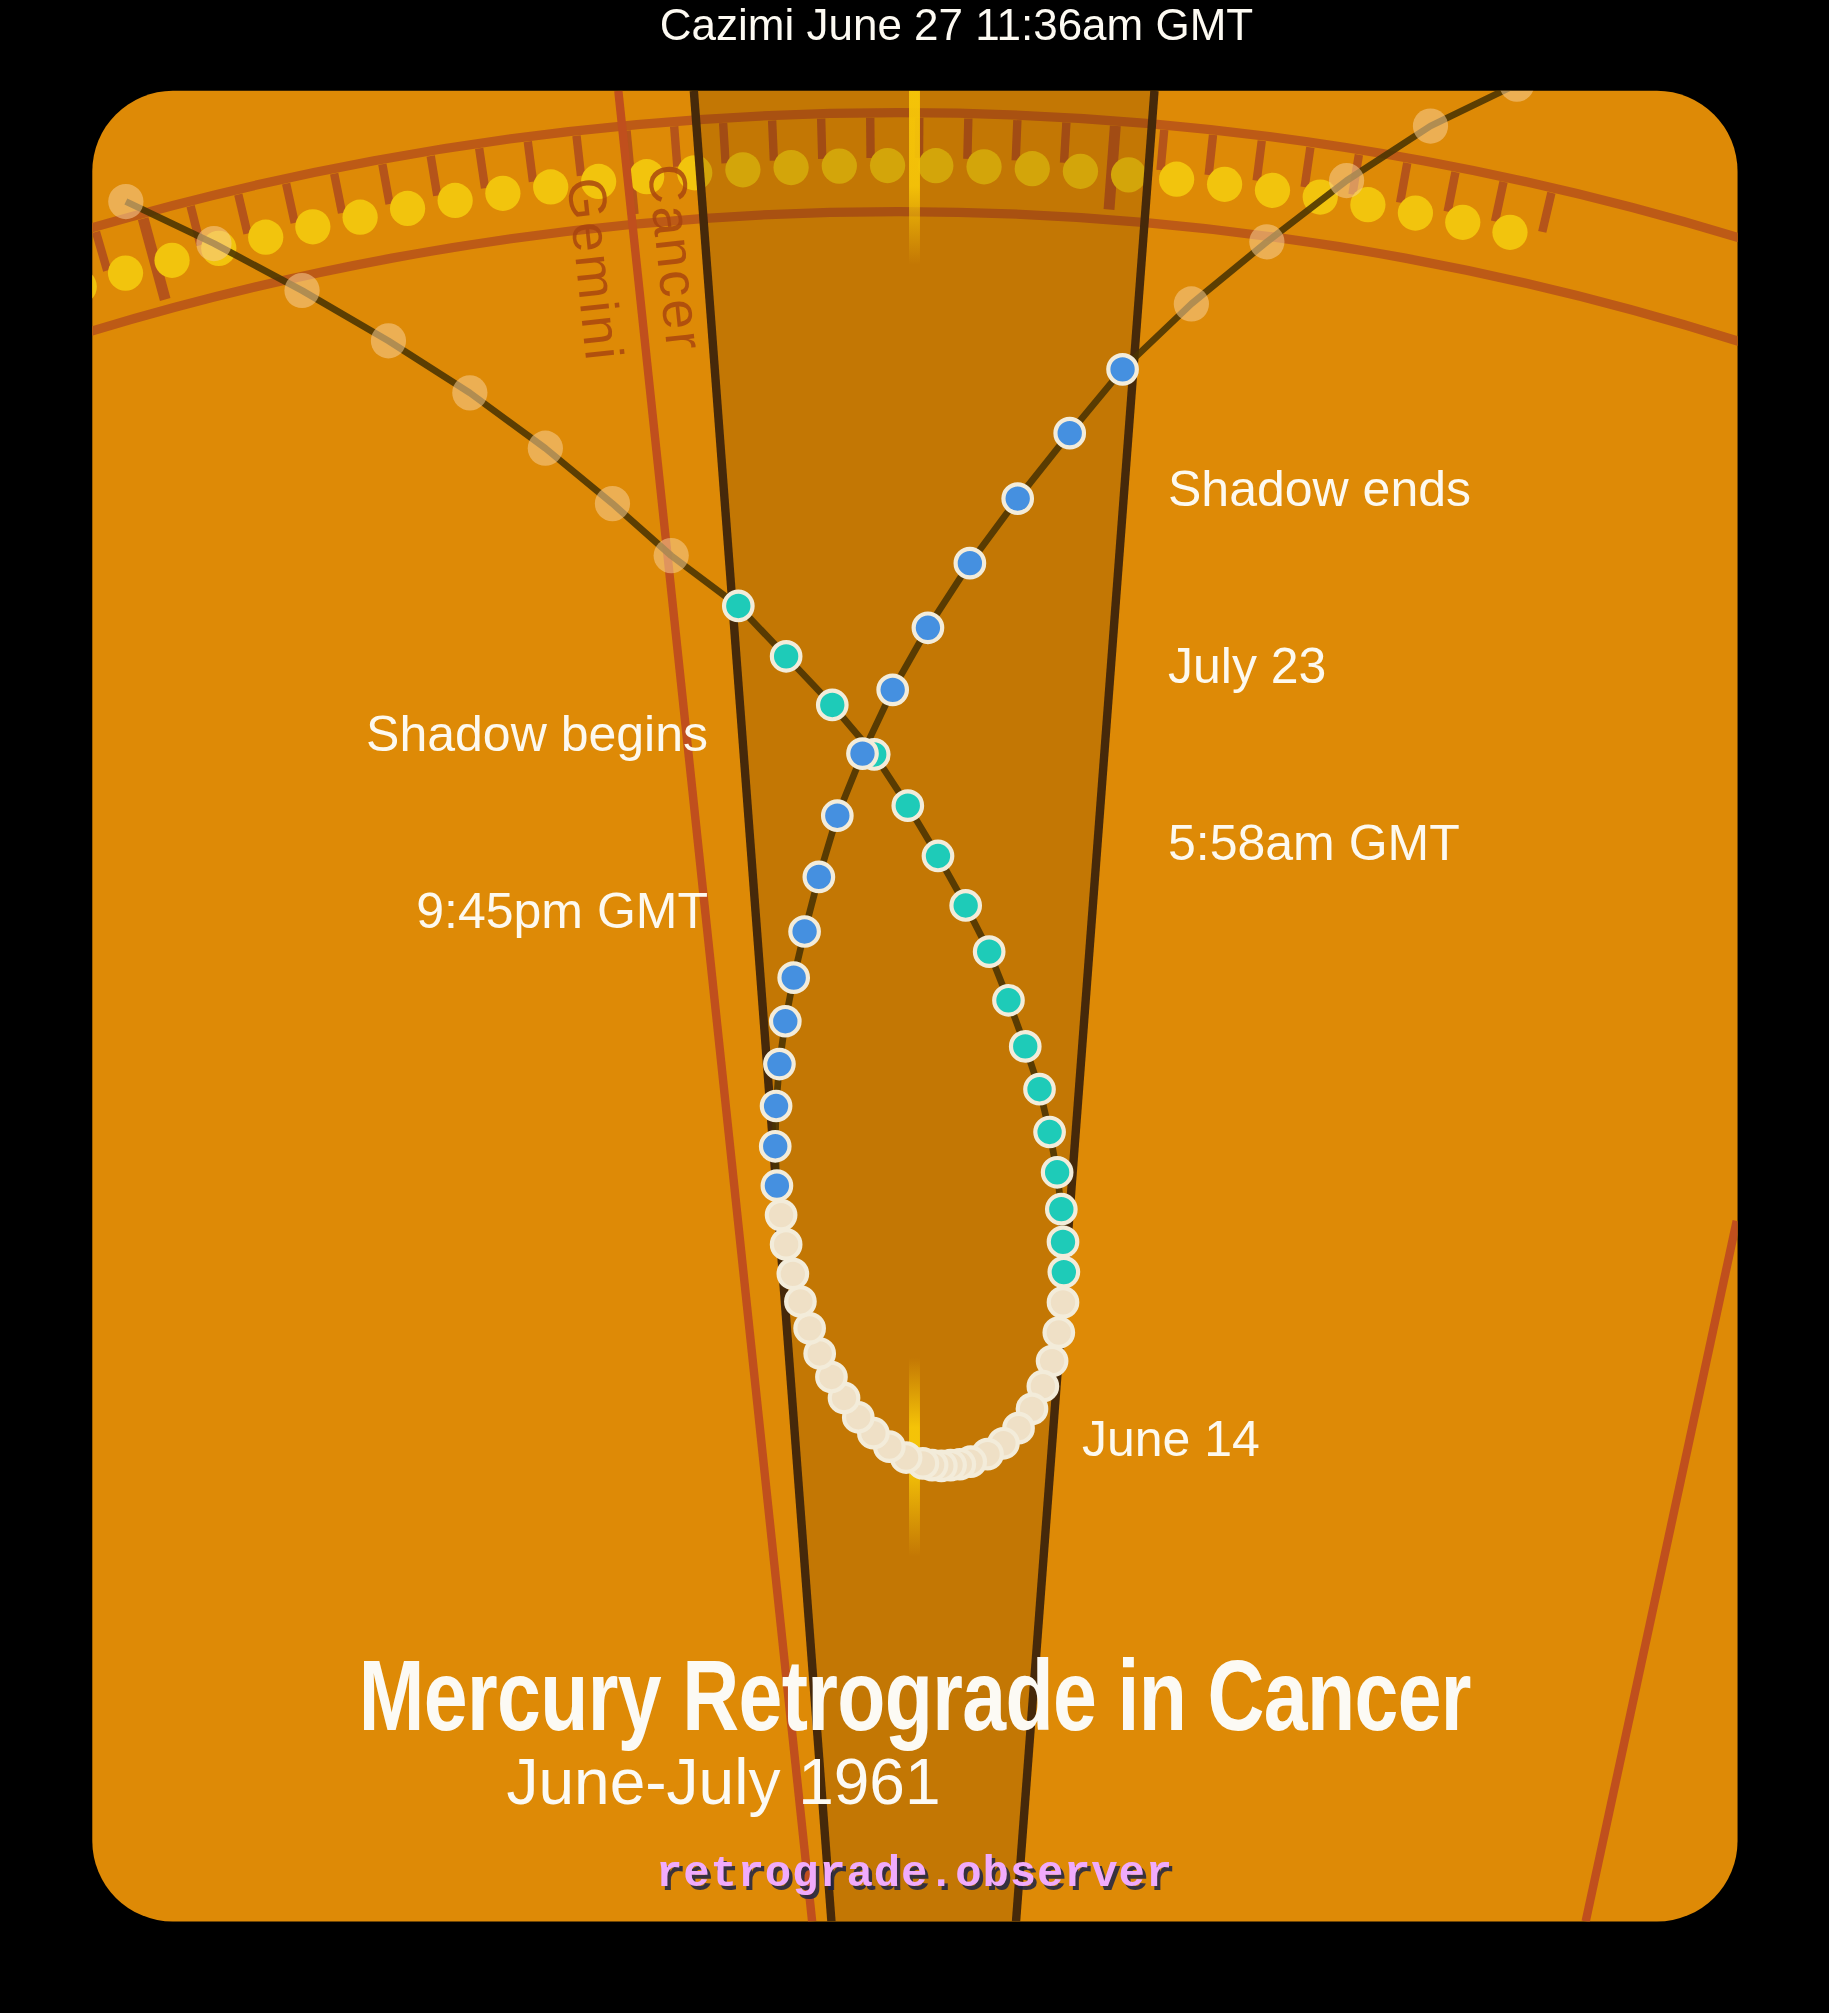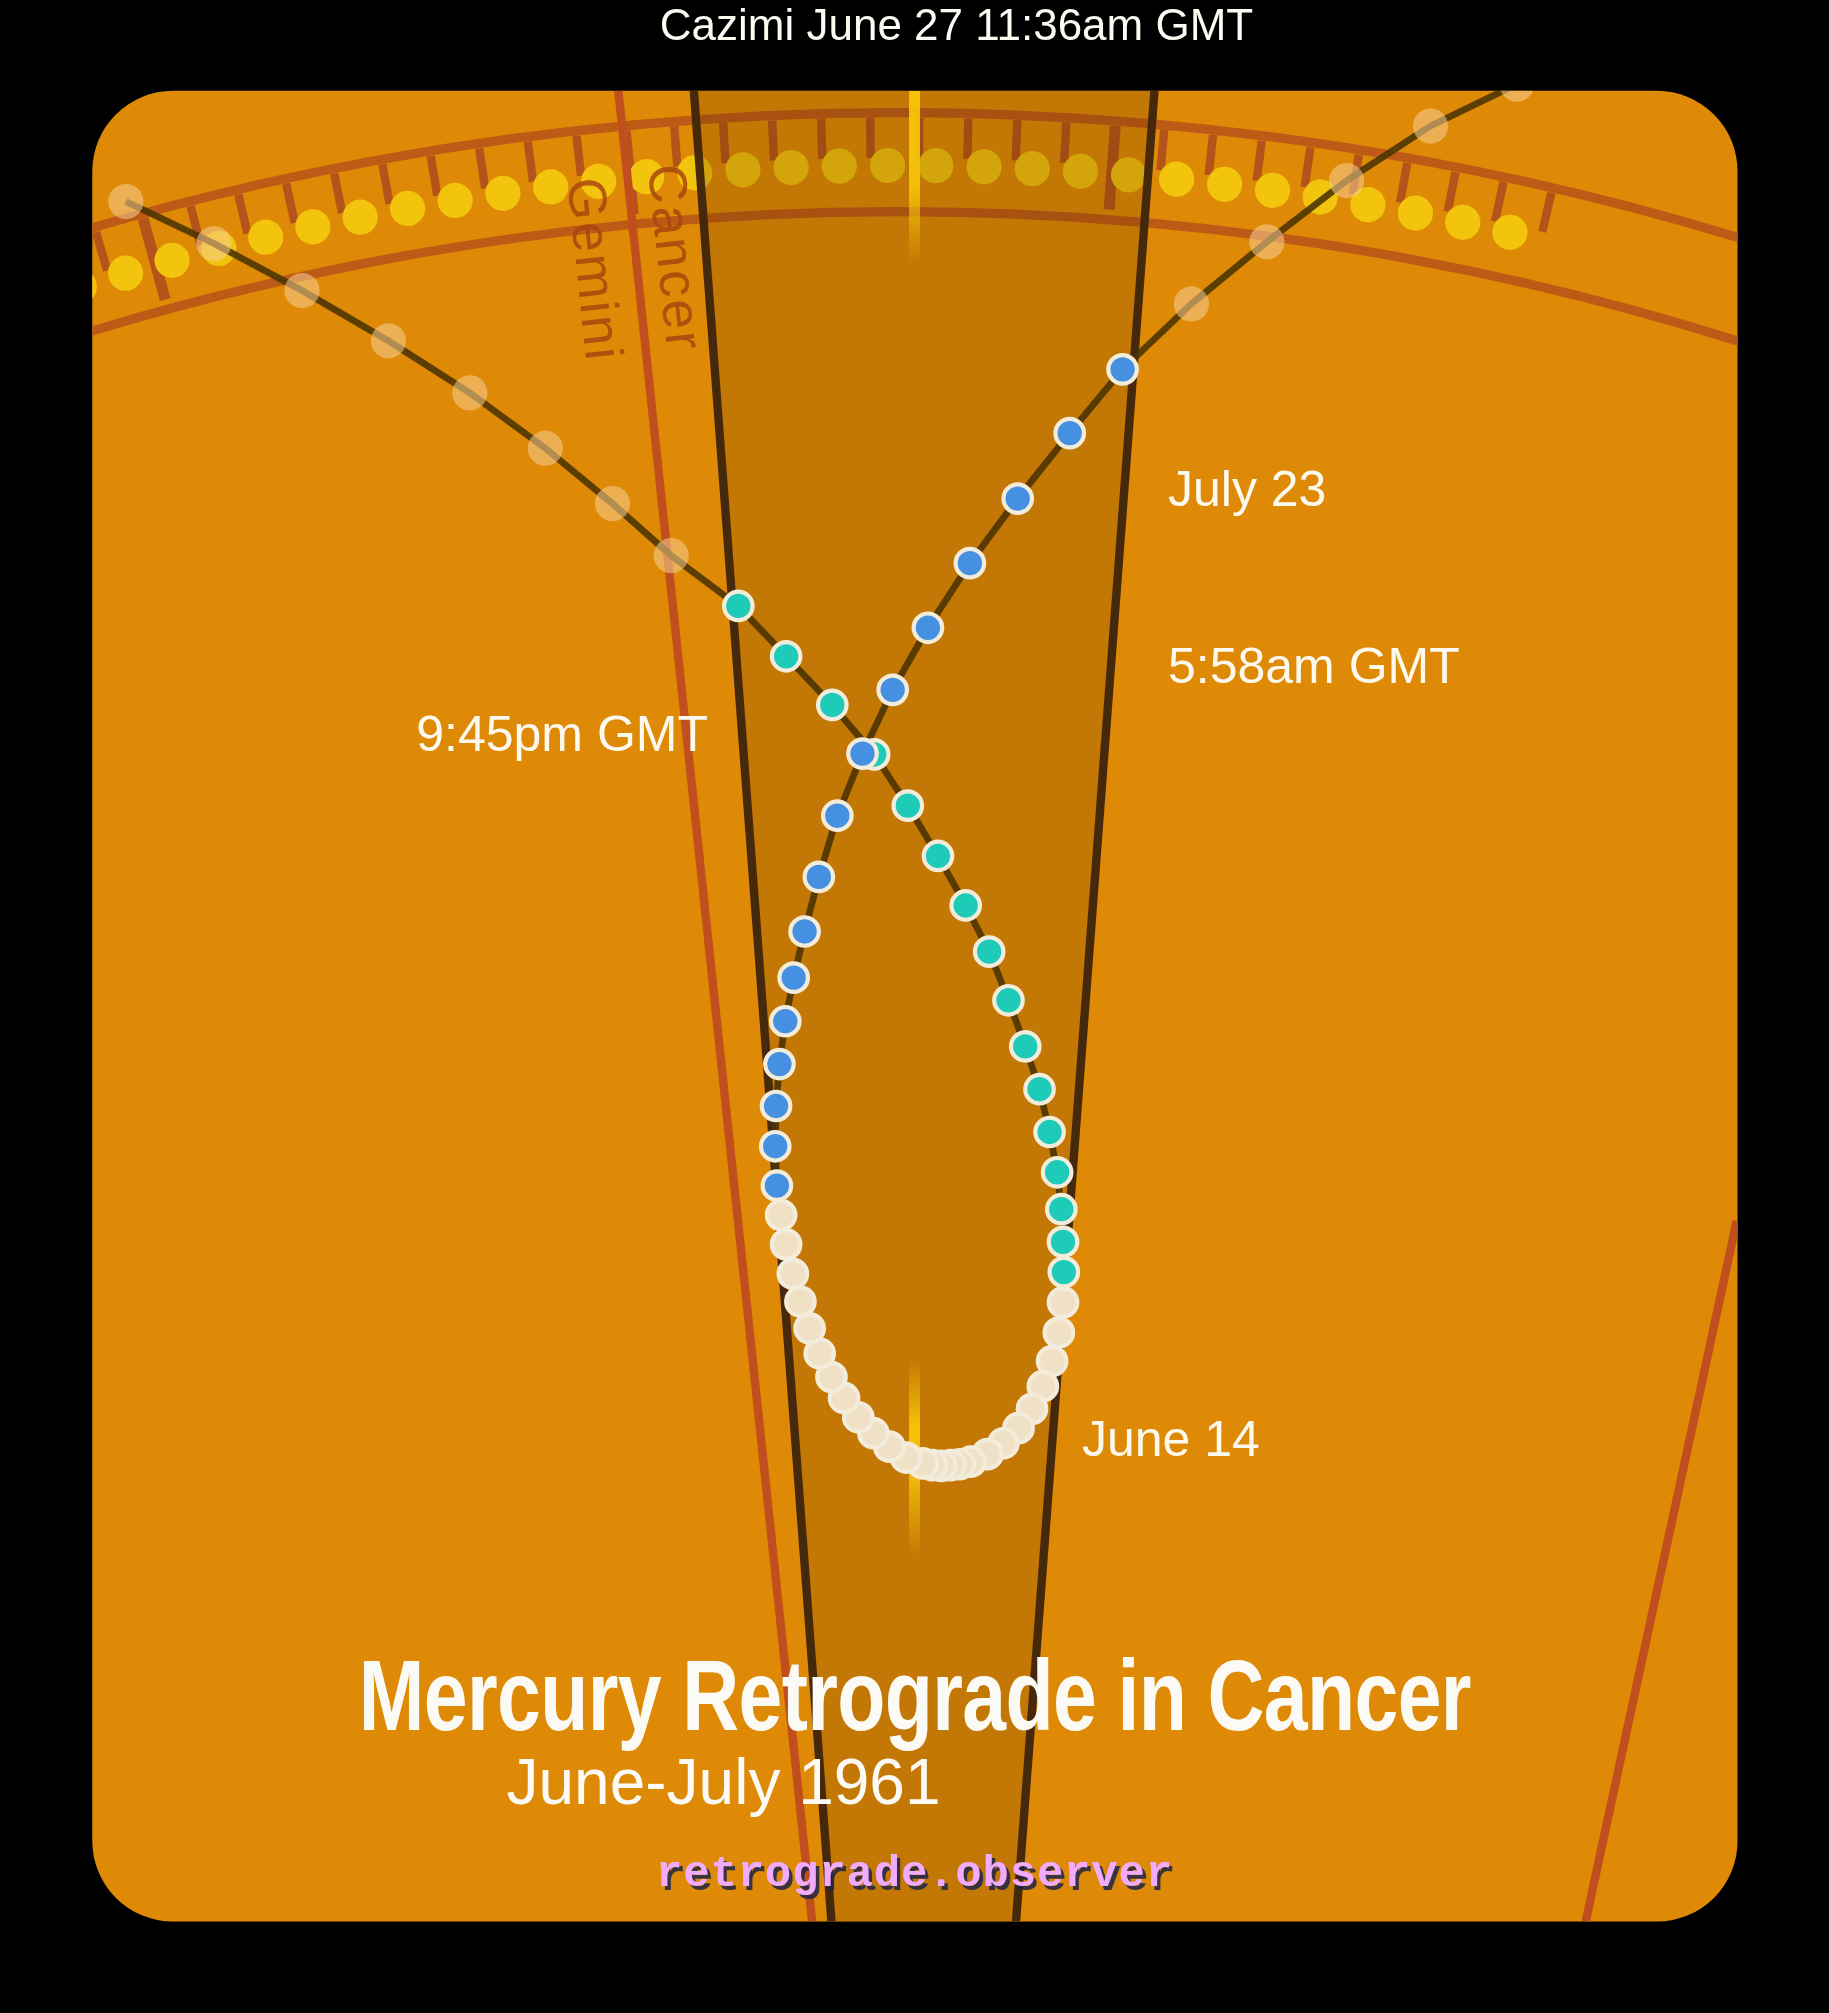--- a/index.html
+++ b/index.html
@@ -216,25 +216,27 @@
           <circle cx="1420" cy="362" r="21" fill="#F7CD93" opacity="0.55"></circle>
           <circle cx="1510" cy="288" r="21" fill="#F7CD93" opacity="0.55"></circle>
           <circle cx="1605" cy="215" r="21" fill="#F7CD93" opacity="0.55"></circle>
           <circle cx="1705" cy="150" r="21" fill="#F7CD93" opacity="0.55"></circle>
           <circle cx="1808" cy="100" r="21" fill="#F7CD93" opacity="0.55"></circle>
         </g>
       </g>
     </svg>
 
   <div class="lbl l" id="shadow-ends-label">
+    <div>Shadow ends</div>
     <div>July 23</div>
     <div>5:58am GMT</div>
   </div>
 
   <div class="lbl r" id="shadow-begins-label">
+    <div>Shadow begins</div>
     <div>9:45pm GMT</div>
   </div>
 
 
   <div class="lbl l" id="stations-retrograde-label">
     <div>June 14</div>
   </div>
 
   <div id="cazimi-label">Cazimi June 27 11:36am GMT</div>
 

